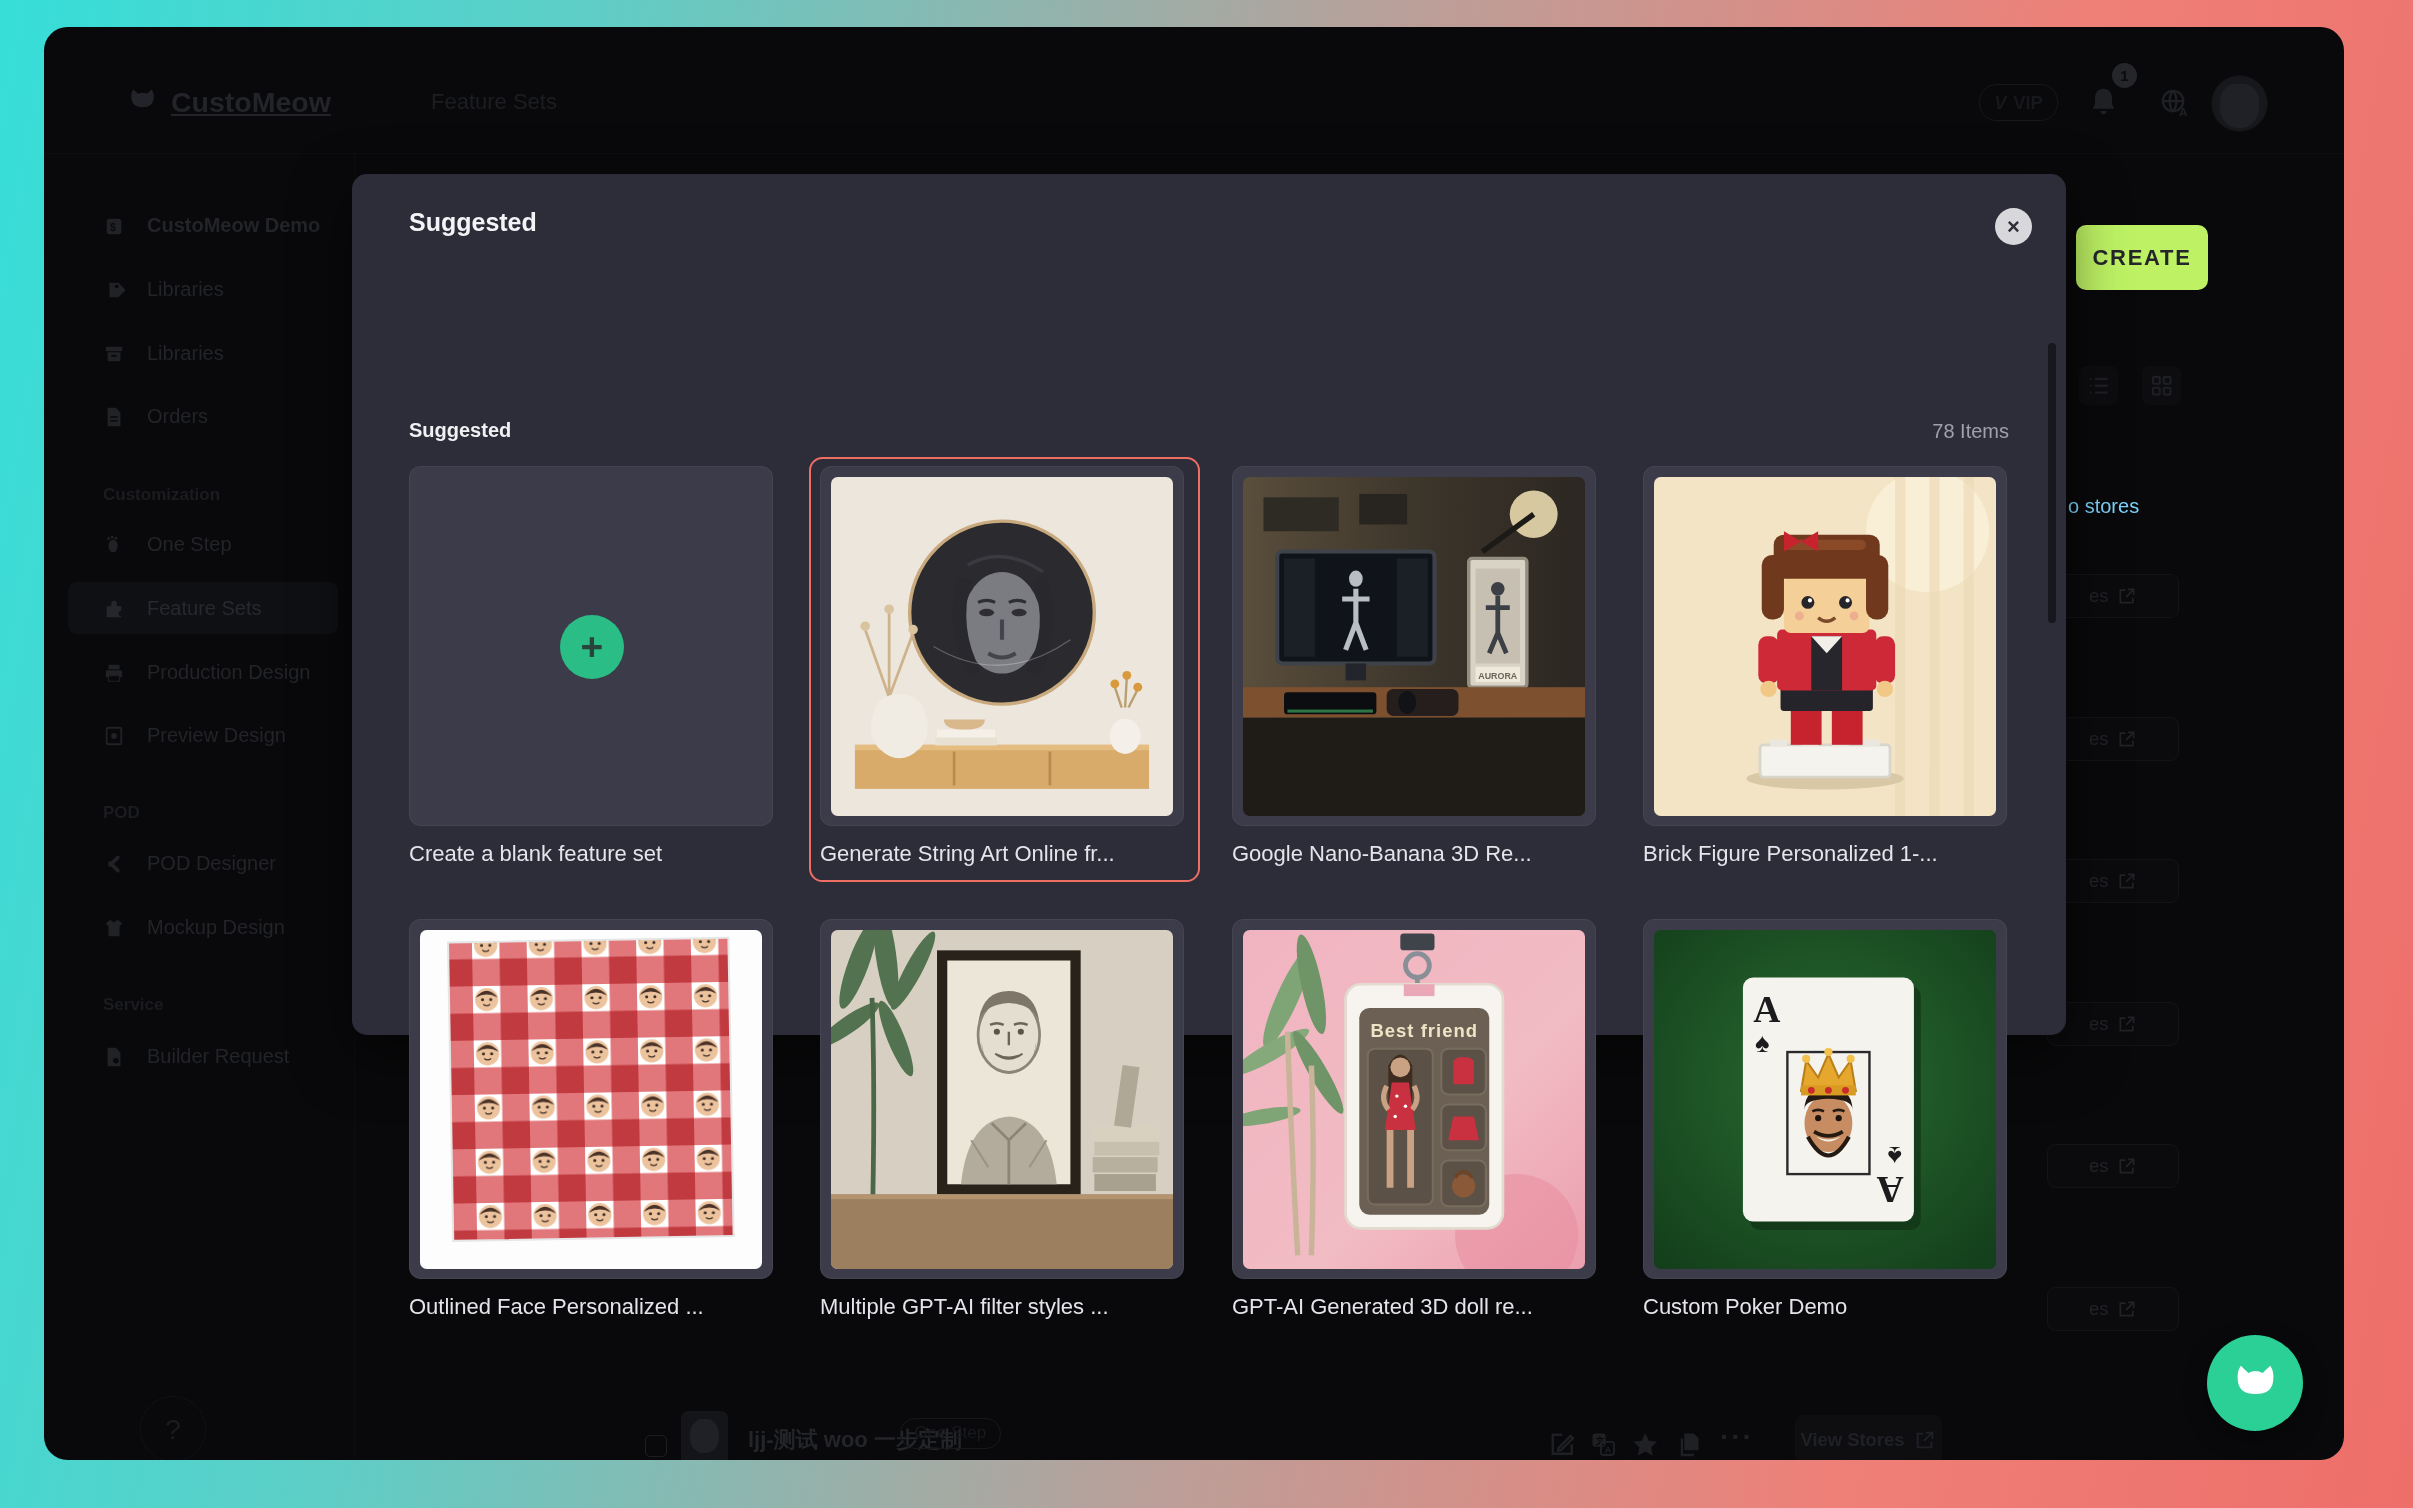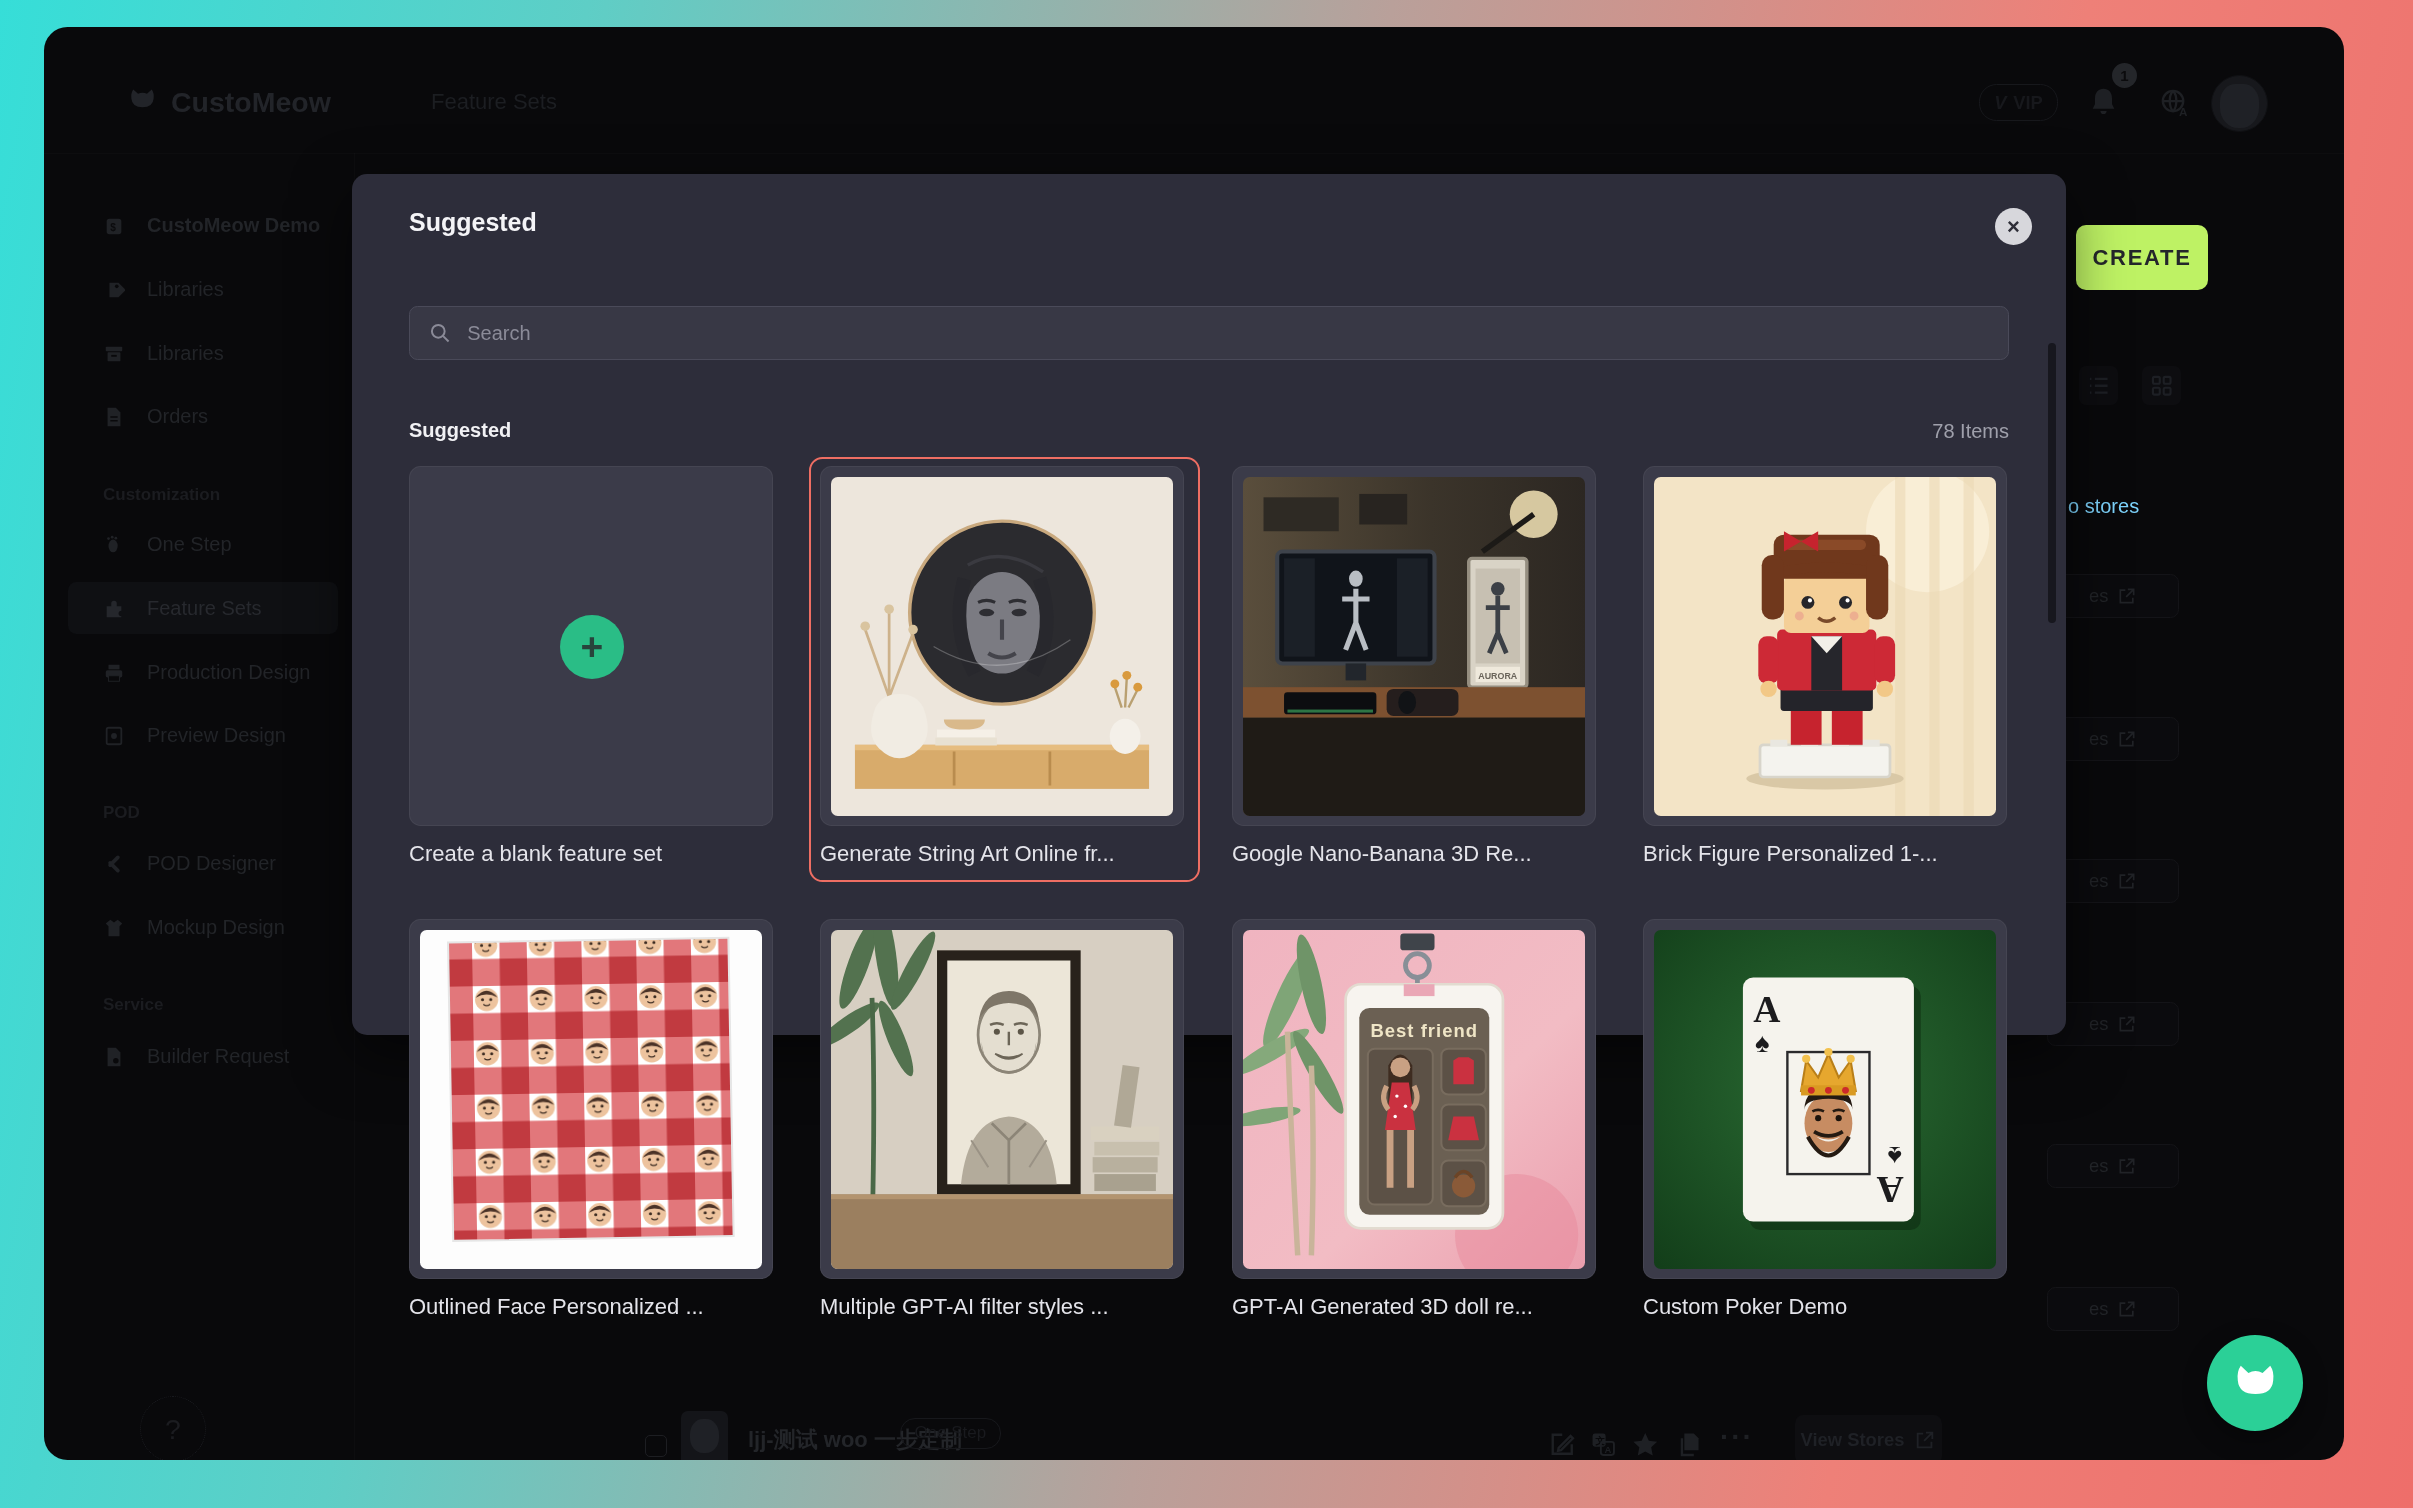--- a/index.html
+++ b/index.html
@@ -3,21 +3,21 @@
 <meta charset="utf-8">
 <style>
   html,body{margin:0;padding:0;}
   body{width:2413px;height:1508px;overflow:hidden;position:relative;
        font-family:"Liberation Sans",sans-serif;
        background:linear-gradient(100deg,#36ded8 0%,#5ecec6 22%,#b9a09a 52%,#ee8078 78%,#ee6e6a 100%);}
   .abs{position:absolute;}
   
   .window{left:44px;top:27px;width:2300px;height:1433px;background:#09090b;border-radius:23.5px;overflow:hidden;}
   .topbar{left:0;top:0;width:100%;height:126px;border-bottom:0.8px solid rgba(255,255,255,0.02);}
-  .brand-txt{font-size:28.5px;font-weight:bold;color:#222429;}
+  .brand-txt{font-size:28.5px;font-weight:bold;color:#222429;text-decoration:underline;}
   .page-title{font-size:22px;color:#1c1e22;}
   .vip-pill{width:77px;height:35px;border:1.7px solid #17181c;border-radius:17.6px;display:flex;align-items:center;justify-content:center;gap:6.7px;color:#17181c;font-size:18.4px;font-weight:bold;}
   .badge{width:25px;height:25px;border-radius:50%;background:#24262a;color:#0b0b0d;font-size:15px;font-weight:bold;display:flex;align-items:center;justify-content:center;}
   .avatar{width:55px;height:55px;border-radius:50%;background:#17181c;overflow:hidden;border:1.7px solid #101114;}
   .avatar i{display:block;width:39px;height:44px;margin:8.4px auto 0;background:#1f2126;border-radius:40% 40% 46% 46%;}
   .srow{left:59px;width:251px;height:47px;display:flex;align-items:center;gap:22px;color:#222428;font-size:20px;}
   .srow .ig{width:22px;height:22px;flex:0 0 22px;}
   .sec-label{left:59px;color:#1b1c20;font-size:17px;font-weight:bold;}
   .active-bg{left:23.5px;width:270px;height:52px;background:#0f1013;border-radius:8.4px;}
   .sidebar-line{left:310px;top:126px;width:0.8px;height:1307px;background:rgba(255,255,255,0.02);}
@@ -284,29 +284,20 @@
       </svg>
   </div>
 
   <div class="abs help">?</div>
 </div>
 
 <div class="abs modal">
   <div class="abs m-title">Suggested</div>
   <div class="abs m-close">×</div>
 
-  <div class="abs m-search">
-    <svg width="23.5" height="23.5" viewBox="0 0 24 24">
-        <g fill="none" stroke="#8b8b98" stroke-width="2">
-          <circle cx="10.5" cy="10.5" r="6.5"></circle>
-          <path d="M15.5 15.5 L21 21"></path>
-        </g>
-      </svg>
-    <input type="text" placeholder="Search" style="">
-  </div>
 
   <div class="abs m-sec">Suggested</div>
   <div class="abs m-count">78 Items</div>
 
   <div class="abs tile" style="left:57px;top:292px">
     <div class="abs plus-btn">+</div>
   </div>
   <div class="abs tile" style="left:468px;top:292px">
     <div class="art">
       <svg viewBox="0 0 100 100" preserveAspectRatio="none">

